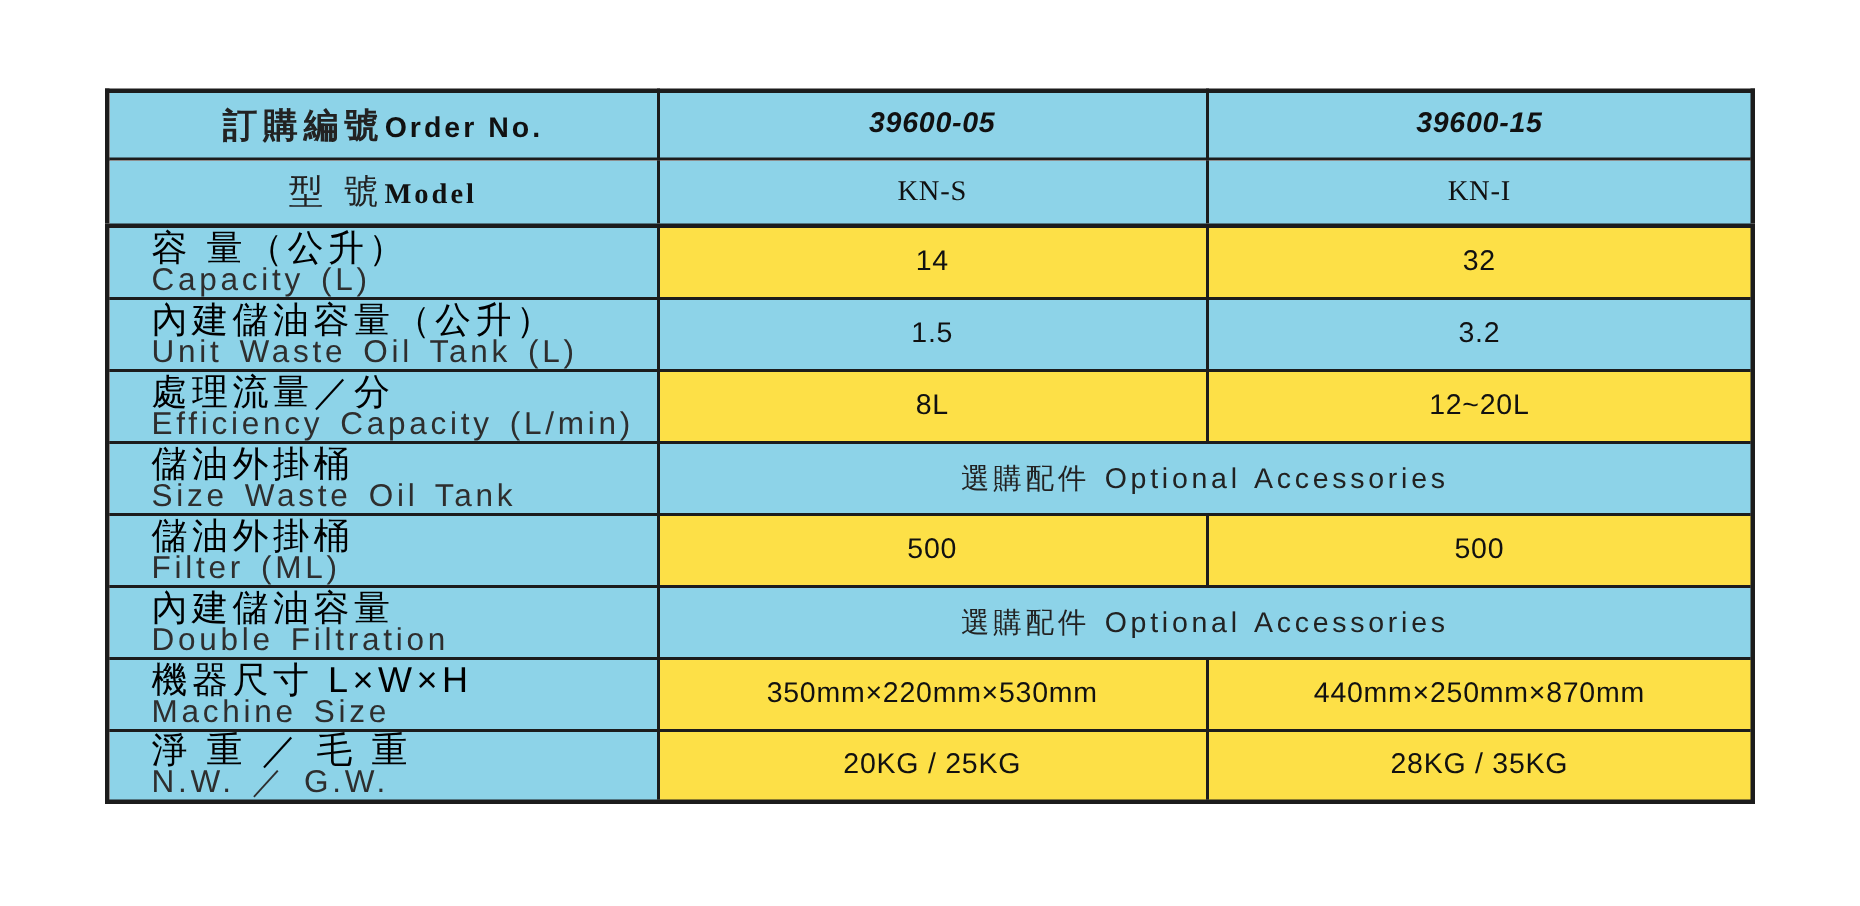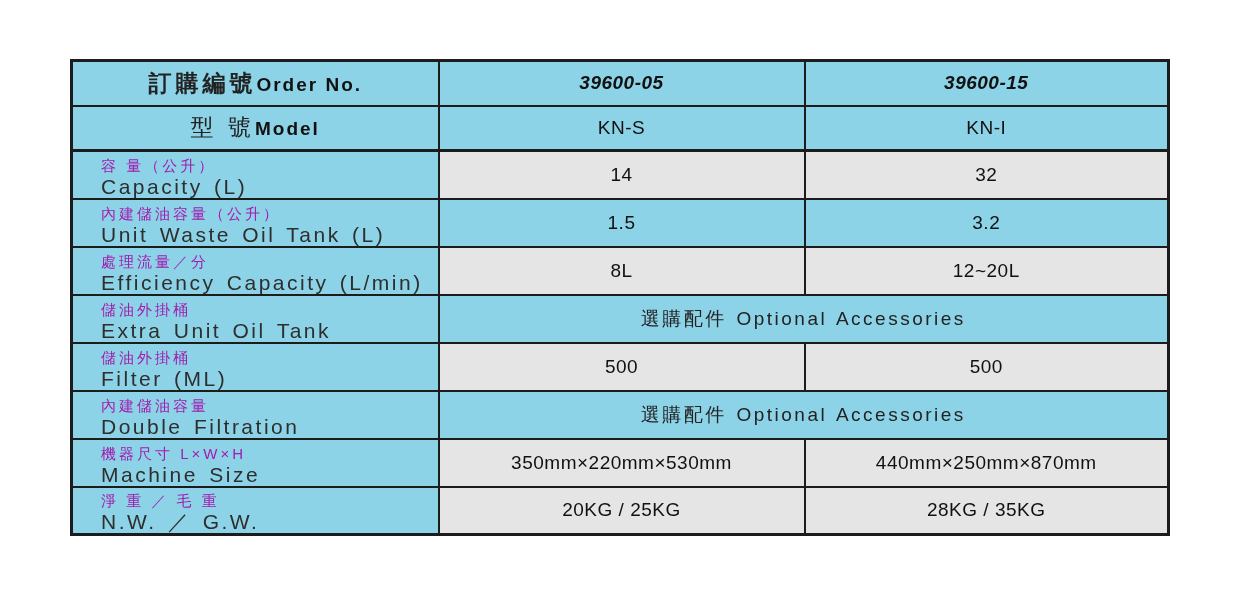--- a/index.html
+++ b/index.html
@@ -22,39 +22,39 @@
   col.c1 { width:366px; }
   col.c2 { width:364px; }
   td {
     border:2px solid #1c1c1c;
     vertical-align:middle;
     overflow:hidden;
   }
   tr.r-header td { height:45px; }
   tr.r-spec td { height:48px; }
   td.blue  { background:#8dd3e8; }
-  td.white { background:#e5e5e5;margin-left:28px; }
-  td.thick-bottom { border-bottom-width:3px; }
+  td.white { background:#fde047;margin-left:28px; }
+  td.thick-bottom { border-bottom-width:3px;font-family:Liberation Serif, serif; }
 
   
   td.head-label { text-align:center; white-space:nowrap; }
   .head-zh {
     font-size:23px; letter-spacing:4px; color:#222;
     font-weight:700;
   }
   .head-en {
     font-size:19px; letter-spacing:2px; color:#111;
     font-weight:700; 
   }
 
   
   td.label-cell { padding-left:28px; }
   .zh {
-    font-size:15px; line-height:23px; letter-spacing:3px;
-    color:#a21caf; white-space:nowrap;
+    font-size:24px; line-height:23px; letter-spacing:3px;
+    color:#000000; white-space:nowrap;
   }
   .en {
     font-size:21px; line-height:19px; letter-spacing:2.5px; word-spacing:3px;
     color:#2e2e2e; white-space:nowrap;
   }
 
   
   td.val {
     text-align:center; color:#111;
     font-size:19px; letter-spacing:0.5px;
@@ -115,21 +115,21 @@
           <div class="zh">處理流量／分</div>
           <div class="en">Efficiency Capacity (L/min)</div>
         </td>
         <td class="white val">8L</td>
         <td class="white val">12~20L</td>
       </tr>
 
       <tr class="r-spec">
         <td class="blue label-cell">
           <div class="zh">儲油外掛桶</div>
-          <div class="en">Extra Unit Oil Tank</div>
+          <div class="en">Size Waste Oil Tank</div>
         </td>
         <td class="blue val merged-val" colspan="2">選購配件 Optional Accessories</td>
       </tr>
 
       <tr class="r-spec">
         <td class="blue label-cell">
           <div class="zh">儲油外掛桶</div>
           <div class="en">Filter (ML)</div>
         </td>
         <td class="white val">500</td>

